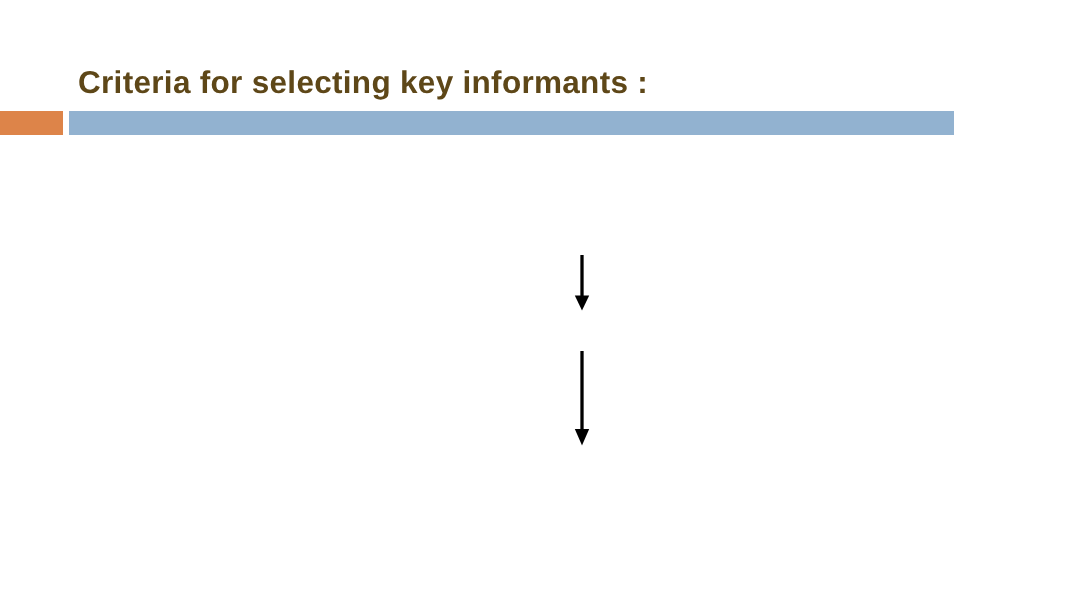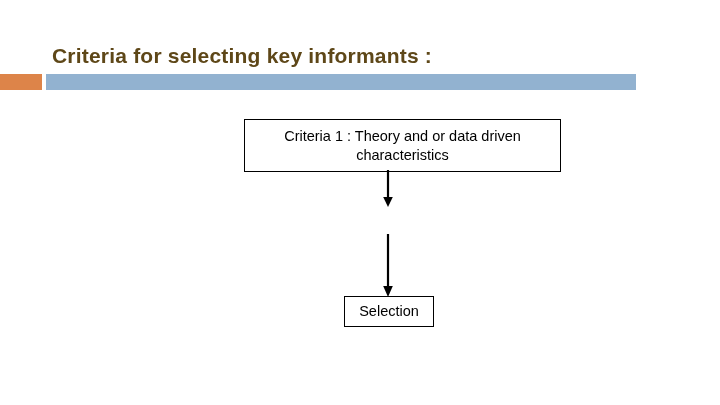--- a/index.html
+++ b/index.html
@@ -101,33 +101,27 @@
 
 <div id="slide">
 
   <h1 id="slide-title">Criteria for selecting key informants :</h1>
 
   <div class="divider-accent"></div>
   <div class="divider-rule"></div>
 
   <div id="flowchart">
 
-    <div class="flow-box" id="flow-box-1">
-      <span>Criteria 1 : Theory and or data driven characteristics</span>
-    </div>
 
     <svg class="flow-arrow" id="flow-arrow-1" viewBox="0 0 20 38">
       <line x1="10" y1="0" x2="10" y2="30" stroke="#000000" stroke-width="2.2"></line>
       <polygon points="10,37 5.2,27 14.8,27" fill="#000000"></polygon>
     </svg>
 
 
     <svg class="flow-arrow" id="flow-arrow-2" viewBox="0 0 20 64">
       <line x1="10" y1="0" x2="10" y2="55" stroke="#000000" stroke-width="2.2"></line>
       <polygon points="10,63 5.2,52 14.8,52" fill="#000000"></polygon>
     </svg>
 
-    <div class="flow-box" id="flow-box-3">
-      <span>Selection</span>
-    </div>
 
   </div>
 </div>
 
 </body></html>

